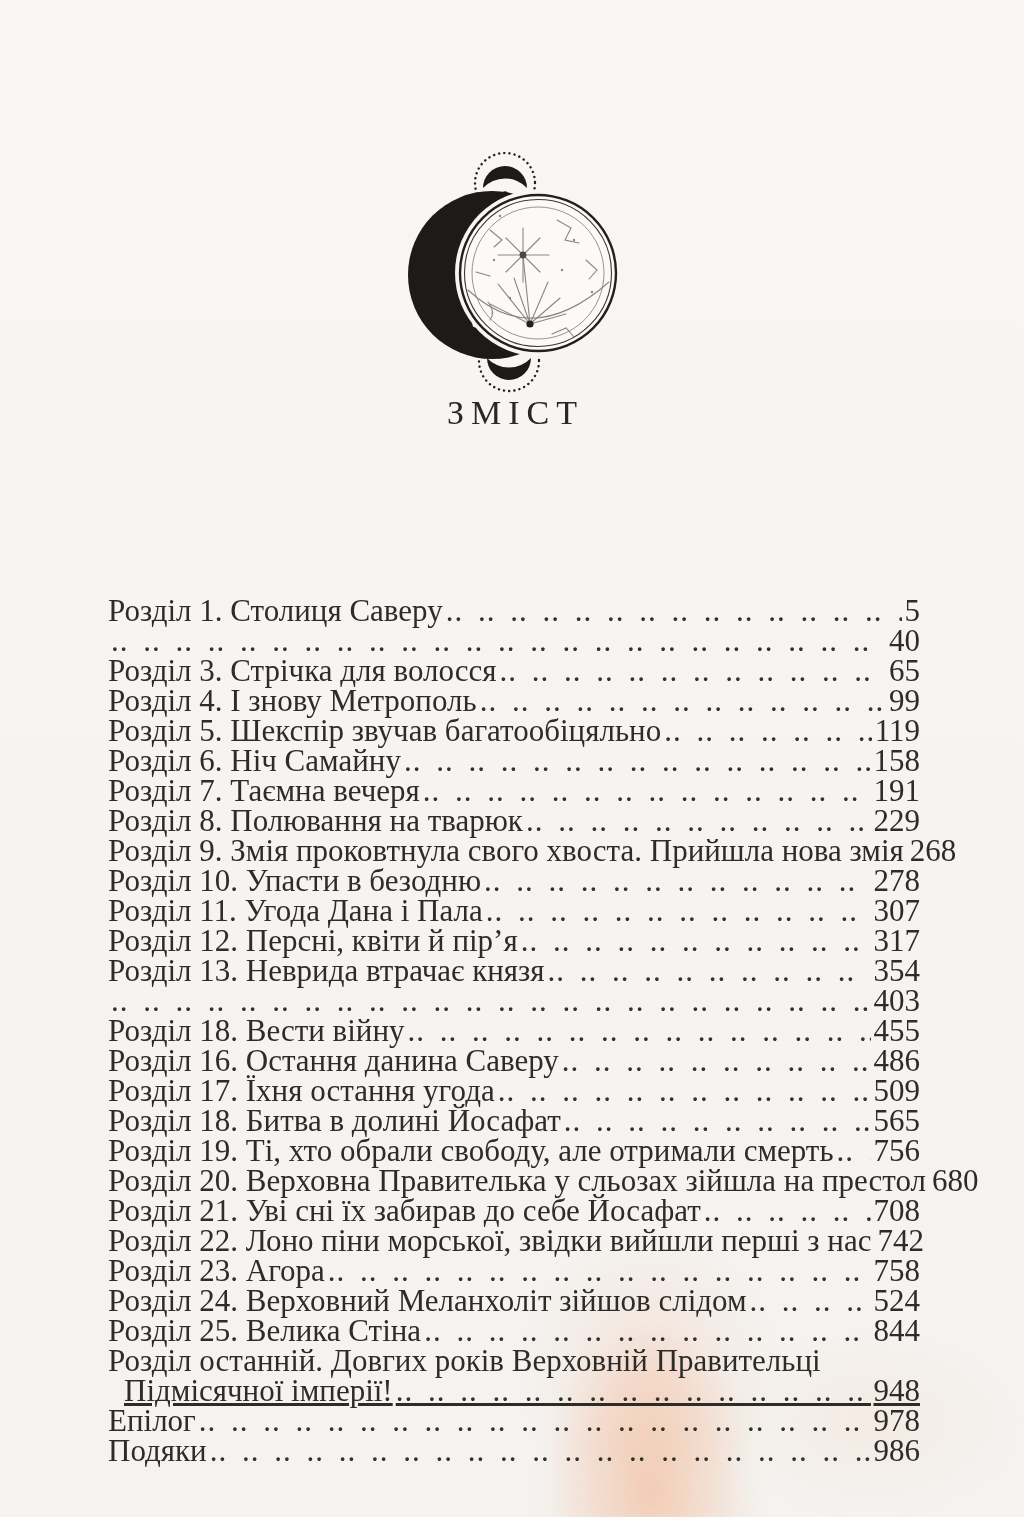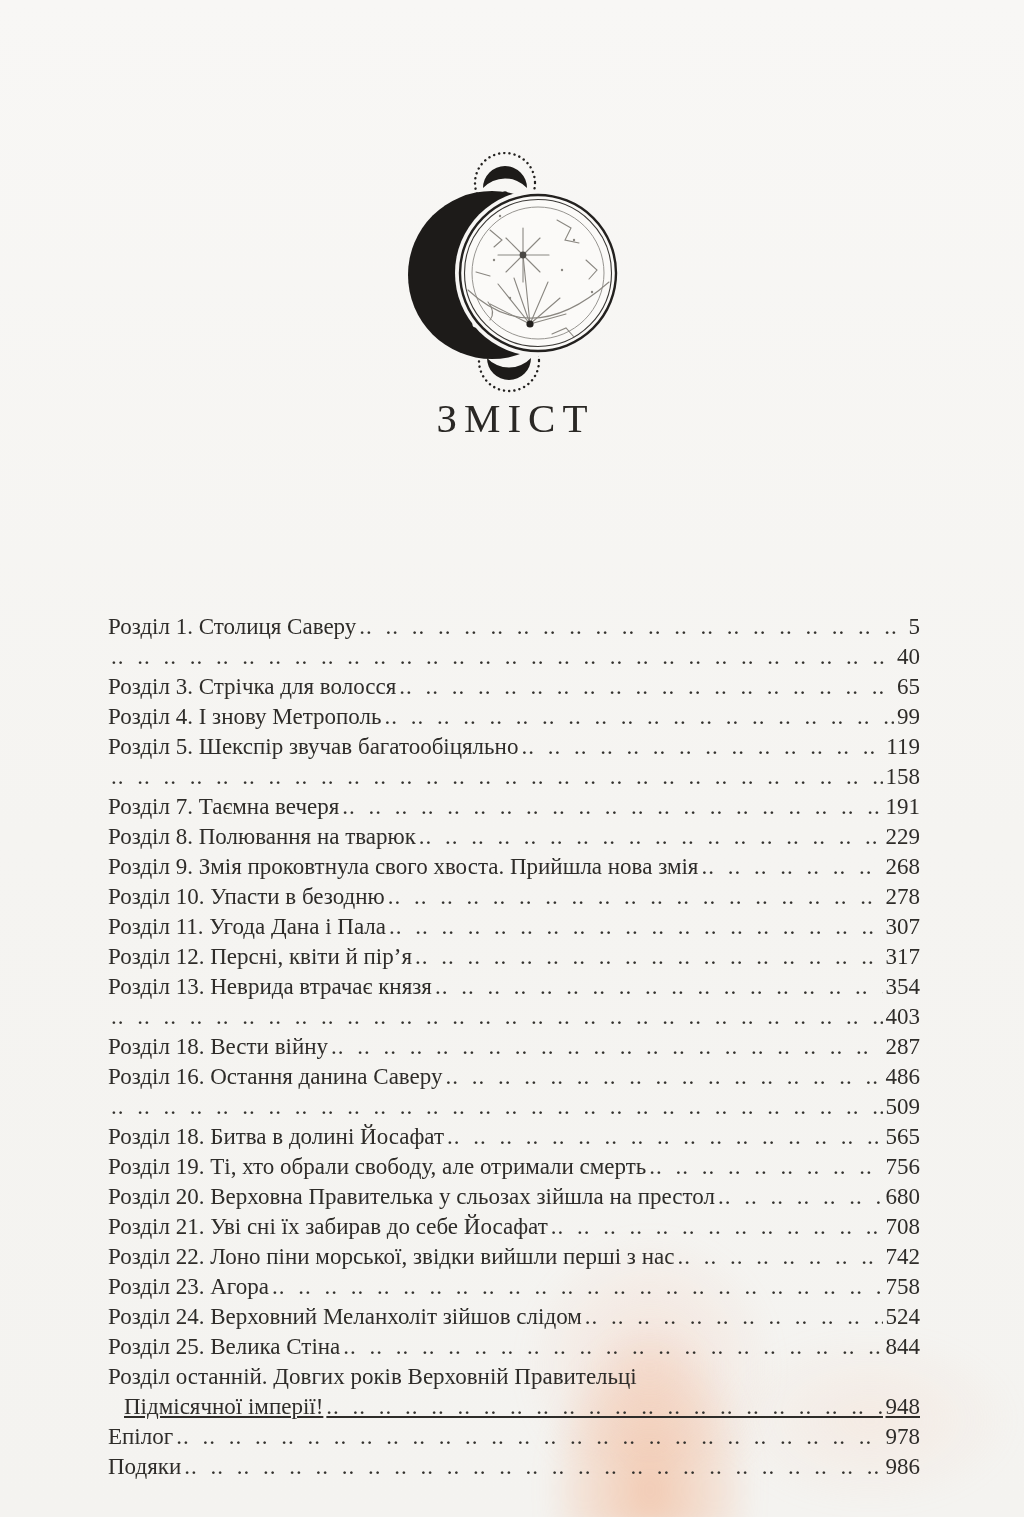--- a/index.html
+++ b/index.html
@@ -40,33 +40,33 @@
     height: 244px;
   }
 
   .page-title {
     position: absolute;
     top: 394px;
     left: 0;
     width: 100%;
     margin: 0;
     text-align: center;
-    font-size: 41px;
+    font-size: 34px;
     font-weight: 400;
     letter-spacing: 7px;
     text-indent: 7px; 
     color: #2a2825;
   }
 
   .toc {
     position: absolute;
-    top: 612px;
+    top: 596px;
     left: 108px;
     width: 812px;
-    font-size: 23px;
+    font-size: 31px;
     line-height: 30px;
   }
   .toc-entry {
     display: flex;
     align-items: baseline;
   }
   .toc-entry.indented { padding-left: 16px; text-decoration: underline; }
   .wrap-line { white-space: nowrap; }
   .entry-title { white-space: nowrap; }
   .dot-leader {
@@ -175,20 +175,21 @@
     <span class="entry-page">99</span>
   </div>
 
   <div class="toc-entry">
     <span class="entry-title">Розділ 5. Шекспір звучав багатообіцяльно</span>
     <span class="dot-leader">.. .. .. .. .. .. .. .. .. .. .. .. .. .. .. .. .. .. .. .. .. .. .. .. .. .. .. .. .. .. .. .. .. .. .. .. .. .. .. .. .. .. .. .. .. .. .. .. .. .. .. .. .. .. .. .. .. .. .. .. .. .. .. .. .. .. .. .. .. .. .. .. .. .. .. .. .. .. .. ..</span>
     <span class="entry-page">119</span>
   </div>
 
   <div class="toc-entry">
+    <span class="entry-title">Розділ 6. Ніч Самайну</span>
     <span class="dot-leader">.. .. .. .. .. .. .. .. .. .. .. .. .. .. .. .. .. .. .. .. .. .. .. .. .. .. .. .. .. .. .. .. .. .. .. .. .. .. .. .. .. .. .. .. .. .. .. .. .. .. .. .. .. .. .. .. .. .. .. .. .. .. .. .. .. .. .. .. .. .. .. .. .. .. .. .. .. .. .. ..</span>
     <span class="entry-page">158</span>
   </div>
 
   <div class="toc-entry">
     <span class="entry-title">Розділ 7. Таємна вечеря</span>
     <span class="dot-leader">.. .. .. .. .. .. .. .. .. .. .. .. .. .. .. .. .. .. .. .. .. .. .. .. .. .. .. .. .. .. .. .. .. .. .. .. .. .. .. .. .. .. .. .. .. .. .. .. .. .. .. .. .. .. .. .. .. .. .. .. .. .. .. .. .. .. .. .. .. .. .. .. .. .. .. .. .. .. .. ..</span>
     <span class="entry-page">191</span>
   </div>
 
@@ -229,30 +230,31 @@
   </div>
 
   <div class="toc-entry">
     <span class="dot-leader">.. .. .. .. .. .. .. .. .. .. .. .. .. .. .. .. .. .. .. .. .. .. .. .. .. .. .. .. .. .. .. .. .. .. .. .. .. .. .. .. .. .. .. .. .. .. .. .. .. .. .. .. .. .. .. .. .. .. .. .. .. .. .. .. .. .. .. .. .. .. .. .. .. .. .. .. .. .. .. ..</span>
     <span class="entry-page">403</span>
   </div>
 
   <div class="toc-entry">
     <span class="entry-title">Розділ 18. Вести війну</span>
     <span class="dot-leader">.. .. .. .. .. .. .. .. .. .. .. .. .. .. .. .. .. .. .. .. .. .. .. .. .. .. .. .. .. .. .. .. .. .. .. .. .. .. .. .. .. .. .. .. .. .. .. .. .. .. .. .. .. .. .. .. .. .. .. .. .. .. .. .. .. .. .. .. .. .. .. .. .. .. .. .. .. .. .. ..</span>
-    <span class="entry-page">287</span>
+    <span class="entry-page">455</span>
   </div>
 
   <div class="toc-entry">
     <span class="entry-title">Розділ 16. Остання данина Саверу</span>
     <span class="dot-leader">.. .. .. .. .. .. .. .. .. .. .. .. .. .. .. .. .. .. .. .. .. .. .. .. .. .. .. .. .. .. .. .. .. .. .. .. .. .. .. .. .. .. .. .. .. .. .. .. .. .. .. .. .. .. .. .. .. .. .. .. .. .. .. .. .. .. .. .. .. .. .. .. .. .. .. .. .. .. .. ..</span>
     <span class="entry-page">486</span>
   </div>
 
   <div class="toc-entry">
+    <span class="entry-title">Розділ 17. Їхня остання угода</span>
     <span class="dot-leader">.. .. .. .. .. .. .. .. .. .. .. .. .. .. .. .. .. .. .. .. .. .. .. .. .. .. .. .. .. .. .. .. .. .. .. .. .. .. .. .. .. .. .. .. .. .. .. .. .. .. .. .. .. .. .. .. .. .. .. .. .. .. .. .. .. .. .. .. .. .. .. .. .. .. .. .. .. .. .. ..</span>
     <span class="entry-page">509</span>
   </div>
 
   <div class="toc-entry">
     <span class="entry-title">Розділ 18. Битва в долині Йосафат</span>
     <span class="dot-leader">.. .. .. .. .. .. .. .. .. .. .. .. .. .. .. .. .. .. .. .. .. .. .. .. .. .. .. .. .. .. .. .. .. .. .. .. .. .. .. .. .. .. .. .. .. .. .. .. .. .. .. .. .. .. .. .. .. .. .. .. .. .. .. .. .. .. .. .. .. .. .. .. .. .. .. .. .. .. .. ..</span>
     <span class="entry-page">565</span>
   </div>
 

